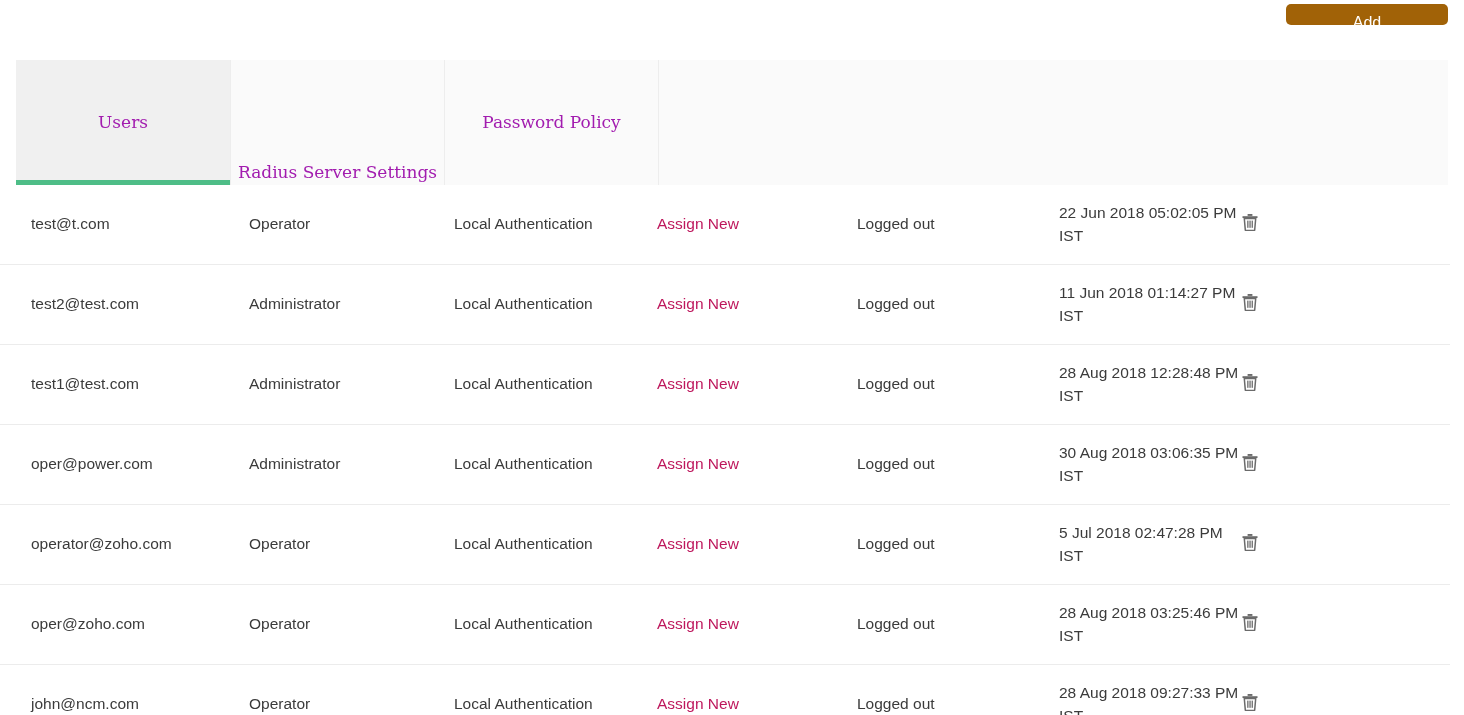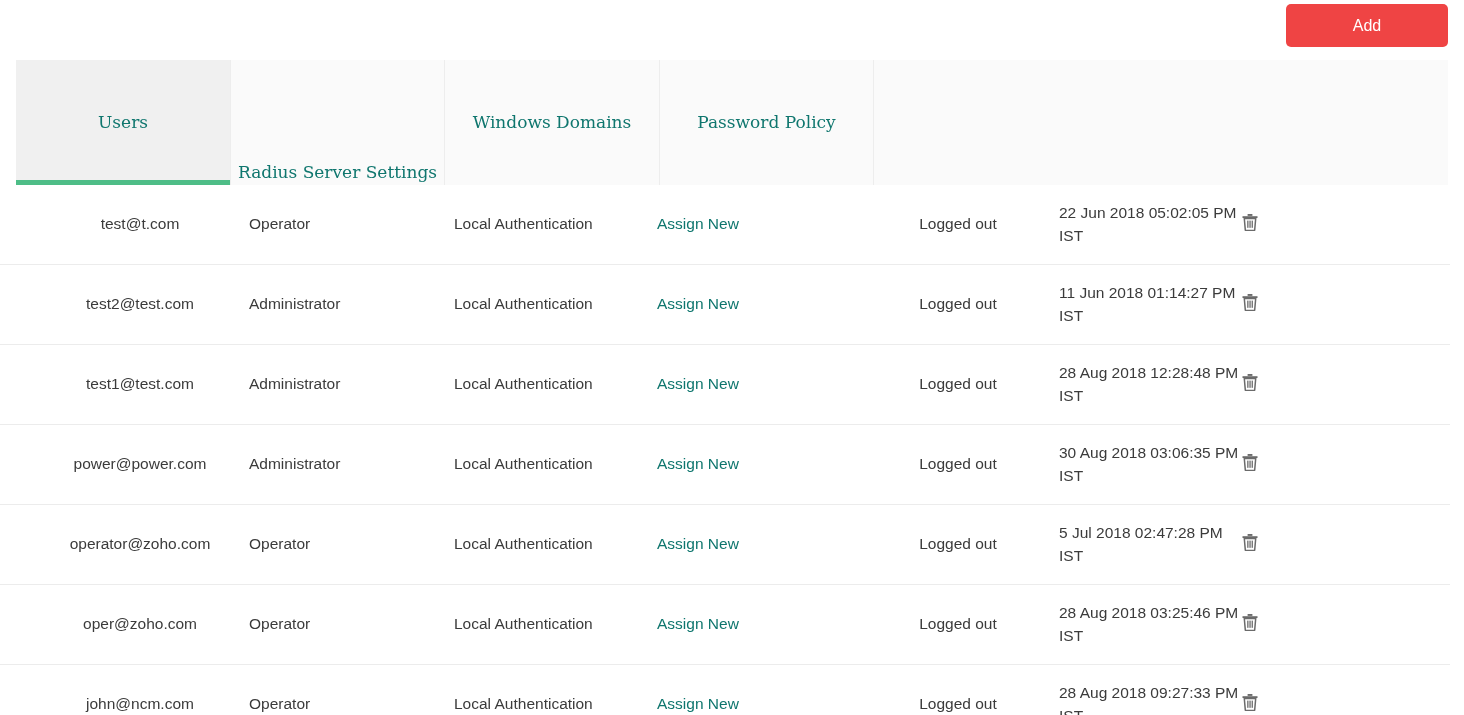--- a/index.html
+++ b/index.html
@@ -31,24 +31,24 @@
     font-weight: 400;
     color: #231f20;
     letter-spacing: 0.1px;
     white-space: nowrap;
   }
   .add-button {
     position: absolute;
     right: 16px;
     top: 4px;
     width: 162px;
-    height: 43px;
+    height: 21px;
     border: none;
     border-radius: 5px;
-    background: #ef4444;
+    background: #a16207;
     color: #ffffff;
     font-family: "Liberation Sans", sans-serif;
     font-size: 16px;
     line-height: 38px;
     text-align: center;
     padding: 0;
     cursor: pointer;
   }
 
   
@@ -65,21 +65,21 @@
   }
   .tab {
     position: relative;
     flex: 0 0 auto;
     display: flex;
     align-items: center;
     justify-content: center;
     text-align: center;
     font-family: "DejaVu Serif", "Liberation Serif", serif;
     font-size: 17px;
-    color: #0f766e;
+    color: #a21caf;
     line-height: 1.45;
     box-sizing: border-box;
     border-right: 1px solid #ededed;
     cursor: pointer;
     padding: 0 6px;
   }
   .tab-users      { width: 215px; }
   .tab-radius     { width: 214px; align-items: flex-end; }
   .tab-windows    { width: 215px; }
   .tab-passthru   { width: 215px; }
@@ -111,30 +111,30 @@
   .user-table td {
     border-bottom: 1px solid #ececec;
     font-size: 15.5px;
     color: #3b3b3b;
     vertical-align: middle;
     padding: 0;
     height: 79px;
     line-height: 1.45;
     font-family: "Liberation Sans", sans-serif;
   }
-  .col-user    { width: 218px; padding-left: 31px !important; text-align: center; }
+  .col-user    { width: 218px; padding-left: 31px !important; }
   .col-role    { width: 205px; margin-left: 32px; }
   .col-auth    { width: 203px; }
   .col-assign  { width: 200px; }
-  .col-status  { width: 202px; text-align: center; }
+  .col-status  { width: 202px; }
   .col-date    { width: 180px; }
   .col-action  { width: 211px; }
 
   .assign-link {
-    color: #0f766e;
+    color: #be185d;
     text-decoration: none;
     cursor: pointer;
   }
   .date-cell {
     padding-right: 14px;
   }
   .trash-button {
     background: none;
     border: none;
     padding: 0;
@@ -155,23 +155,20 @@
   <button class="add-button">Add</button>
 </div>
 
 <div class="tab-bar">
   <div class="tab tab-users active">
     <span>Users</span>
   </div>
   <div class="tab tab-radius">
     <span>Radius Server Settings</span>
   </div>
-  <div class="tab tab-windows">
-    <span>Windows Domains</span>
-  </div>
   <div class="tab tab-password">
     <span>Password Policy</span>
   </div>
   <div class="tab tab-empty"></div>
 </div>
 
 <table class="user-table">
   <tbody>
 
   <tr class="user-row">
@@ -222,21 +219,21 @@
               <rect x="0.5" y="3.2" width="15" height="1.8" fill="#6b6b6b"></rect>
               <rect x="5.6" y="1.0" width="4.8" height="1.9" fill="#6b6b6b"></rect>
               <path d="M2.3 5.6 h11.4 l-1.0 11.2 a0.9 0.9 0 0 1 -0.9 0.8 h-7.6 a0.9 0.9 0 0 1 -0.9 -0.8 z" fill="none" stroke="#6b6b6b" stroke-width="1.5"></path>
               <rect x="5.2" y="7.6" width="1.3" height="7.2" fill="#6b6b6b"></rect>
               <rect x="7.4" y="7.6" width="1.3" height="7.2" fill="#6b6b6b"></rect>
               <rect x="9.6" y="7.6" width="1.3" height="7.2" fill="#6b6b6b"></rect>
             </svg>
           </button></td>
       </tr>
       <tr class="user-row">
-        <td class="col-user">power@power.com</td>
+        <td class="col-user">oper@power.com</td>
         <td class="col-role">Administrator</td>
         <td class="col-auth">Local Authentication</td>
         <td class="col-assign"><span class="assign-link">Assign New</span></td>
         <td class="col-status">Logged out</td>
         <td class="col-date date-cell">30 Aug 2018 03:06:35 PM IST</td>
         <td class="col-action"><button class="trash-button">
             <svg class="trash-icon" width="16" height="18" viewBox="0 0 16 18" aria-hidden="true">
               <rect x="0.5" y="3.2" width="15" height="1.8" fill="#6b6b6b"></rect>
               <rect x="5.6" y="1.0" width="4.8" height="1.9" fill="#6b6b6b"></rect>
               <path d="M2.3 5.6 h11.4 l-1.0 11.2 a0.9 0.9 0 0 1 -0.9 0.8 h-7.6 a0.9 0.9 0 0 1 -0.9 -0.8 z" fill="none" stroke="#6b6b6b" stroke-width="1.5"></path>

